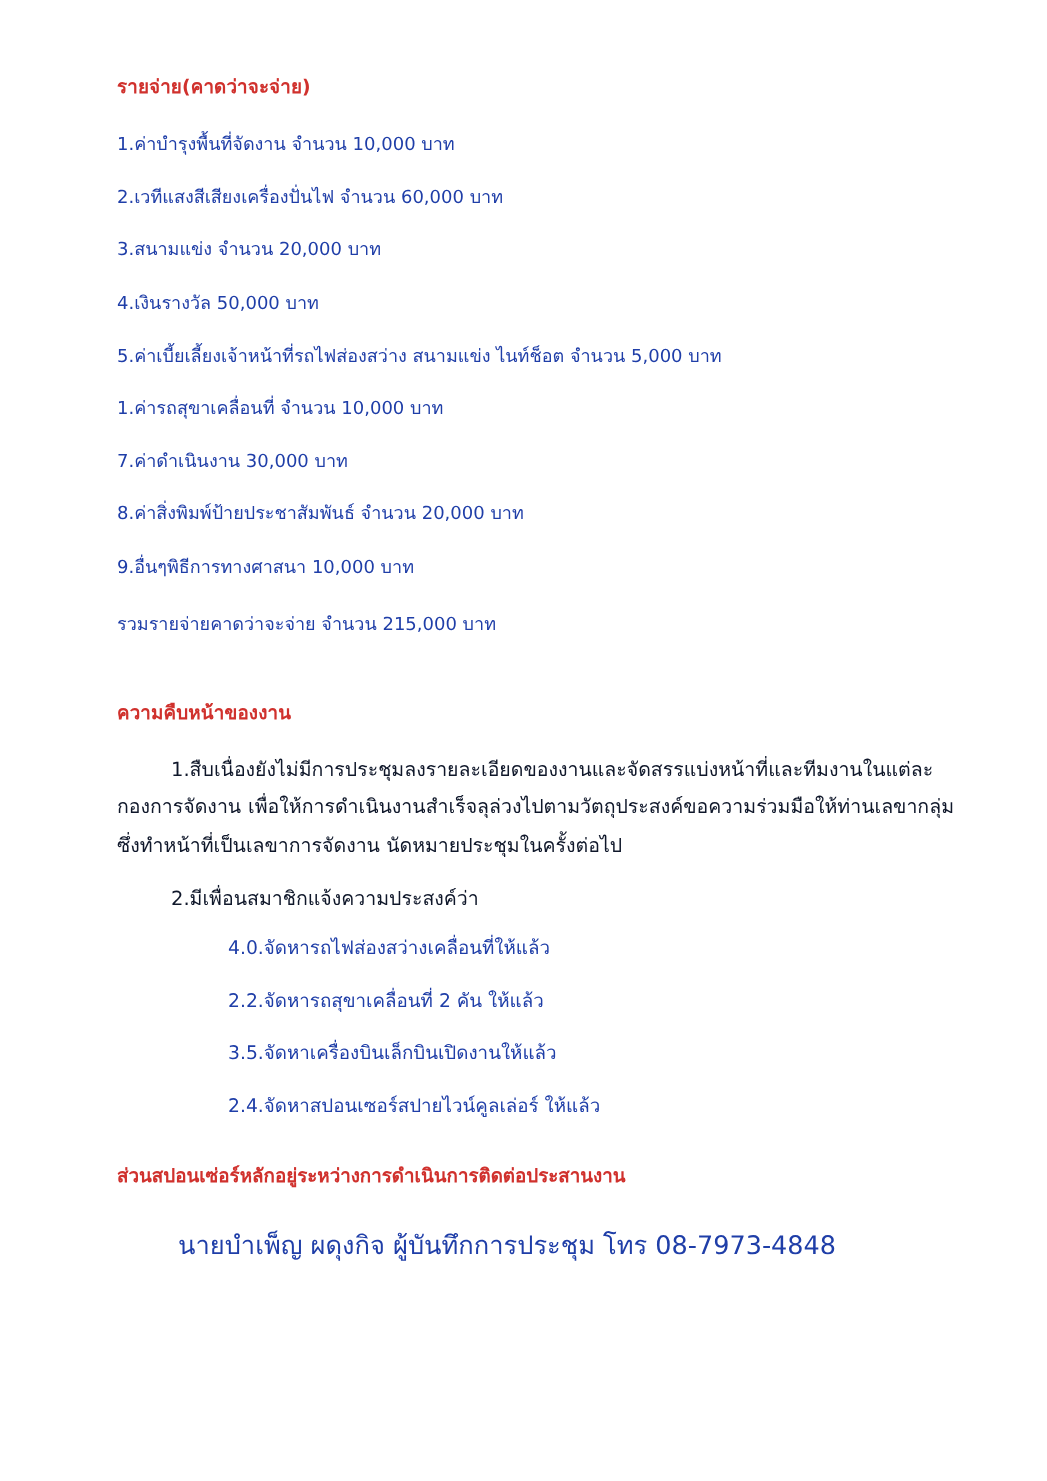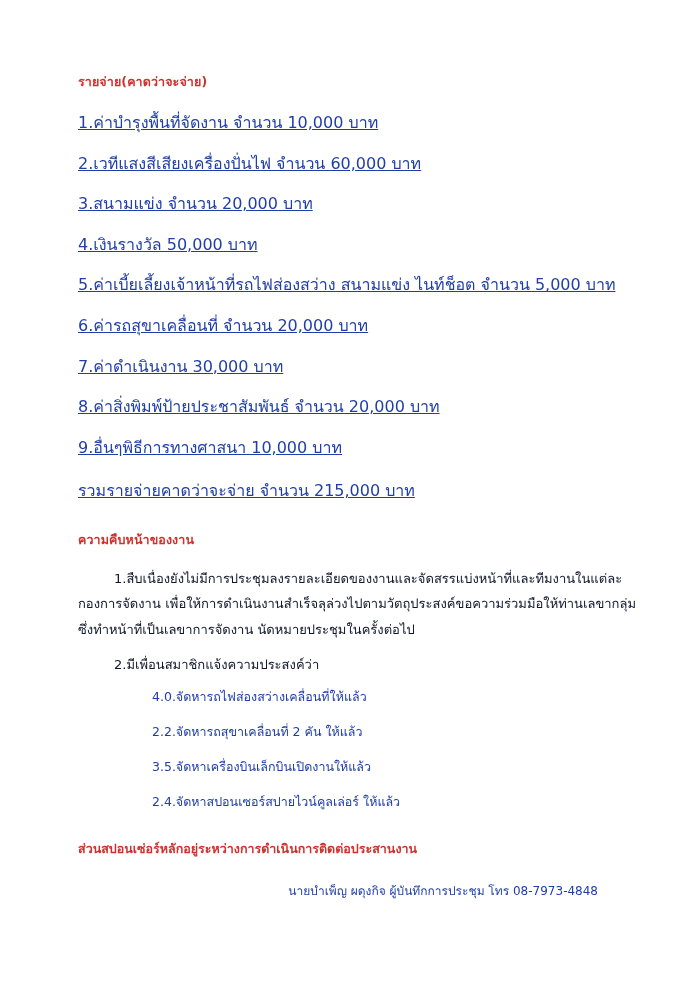--- a/index.html
+++ b/index.html
@@ -11,39 +11,38 @@
     height: 987px;
     background: #ffffff;
     font-family: "DejaVu Sans", "Liberation Sans", sans-serif;
     overflow: hidden;
   }
   .page {
     position: relative;
     width: 698px;
     height: 987px;
     box-sizing: border-box;
-    padding: 72px 62px 40px 78px;
+    padding: 48px 62px 40px 78px;
   }
   .heading {
     color: #d0312d;
     font-size: 12.5px;
     font-weight: bold;
     margin: 0 0 20px 0;
     letter-spacing: 0.1px;
   }
   .heading.second {
-    margin-top: 28px;
+    margin-top: 41px;
     margin-bottom: 16px;
   }
   .line {
     color: #1f3ea8;
-    font-size: 16px;
+    font-size: 12px;
     margin: 0 0 19px 0;
     line-height: 1.35;
-    text-decoration: underline;
   }
   .line.total {
     margin-top: 22px;
   }
   .para {
     color: #0f172a;
     font-size: 13px;
     line-height: 1.95;
     margin: 0 0 10px 0;
     text-align: justify;
@@ -65,39 +64,39 @@
   .closing {
     color: #d0312d;
     font-size: 12.5px;
     font-weight: bold;
     text-align: left;
     margin: 28px 0 0 0;
     padding-right: 8px;
   }
   .signature {
     color: #1f3ea8;
-    font-size: 12px;
-    text-align: right;
+    font-size: 17px;
+    text-align: center;
     margin: 22px 0 0 0;
     padding-right: 38px;
   }
 </style>
 </head>
 <body>
 
 <div class="page">
 
   <p class="heading">รายจ่าย(คาดว่าจะจ่าย)</p>
 
   <p class="line">1.ค่าบำรุงพื้นที่จัดงาน จำนวน 10,000 บาท</p>
   <p class="line">2.เวทีแสงสีเสียงเครื่องปั่นไฟ  จำนวน 60,000 บาท</p>
   <p class="line">3.สนามแข่ง จำนวน 20,000 บาท</p>
   <p class="line">4.เงินรางวัล 50,000 บาท</p>
   <p class="line">5.ค่าเบี้ยเลี้ยงเจ้าหน้าที่รถไฟส่องสว่าง สนามแข่ง ไนท์ช็อต จำนวน 5,000 บาท</p>
-  <p class="line">6.ค่ารถสุขาเคลื่อนที่ จำนวน 20,000 บาท</p>
+  <p class="line">1.ค่ารถสุขาเคลื่อนที่ จำนวน 10,000 บาท</p>
   <p class="line">7.ค่าดำเนินงาน 30,000 บาท</p>
   <p class="line">8.ค่าสิ่งพิมพ์ป้ายประชาสัมพันธ์ จำนวน 20,000 บาท</p>
   <p class="line">9.อื่นๆพิธีการทางศาสนา 10,000 บาท</p>
 
   <p class="line total">รวมรายจ่ายคาดว่าจะจ่าย จำนวน 215,000 บาท</p>
 
   <p class="heading second">ความคืบหน้าของงาน</p>
 
   <p class="para indent1">1.สืบเนื่องยังไม่มีการประชุมลงรายละเอียดของงานและจัดสรรแบ่งหน้าที่และทีมงานในแต่ละกองการจัดงาน   เพื่อให้การดำเนินงานสำเร็จลุล่วงไปตามวัตถุประสงค์ขอความร่วมมือให้ท่านเลขากลุ่ม   ซึ่งทำหน้าที่เป็นเลขาการจัดงาน นัดหมายประชุมในครั้งต่อไป</p>
 

